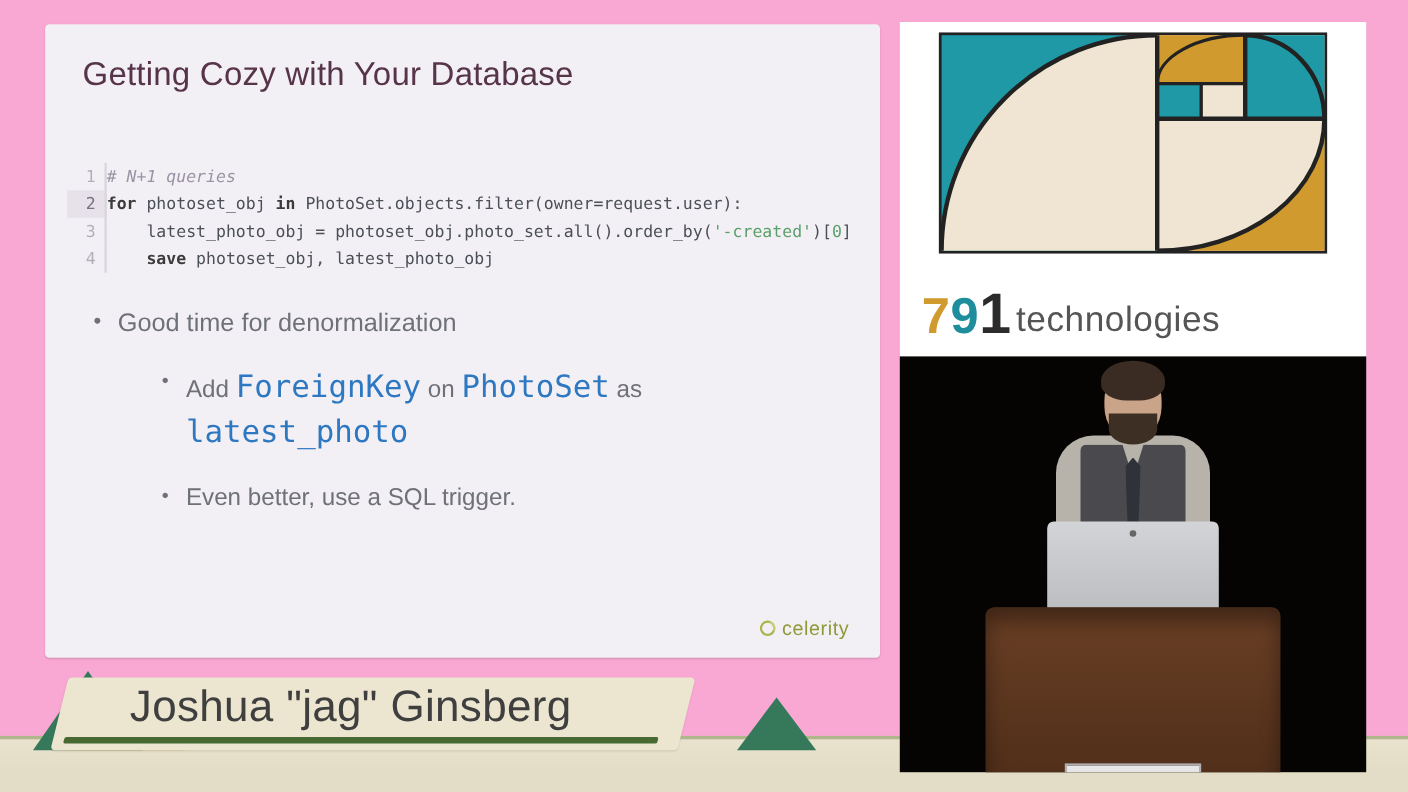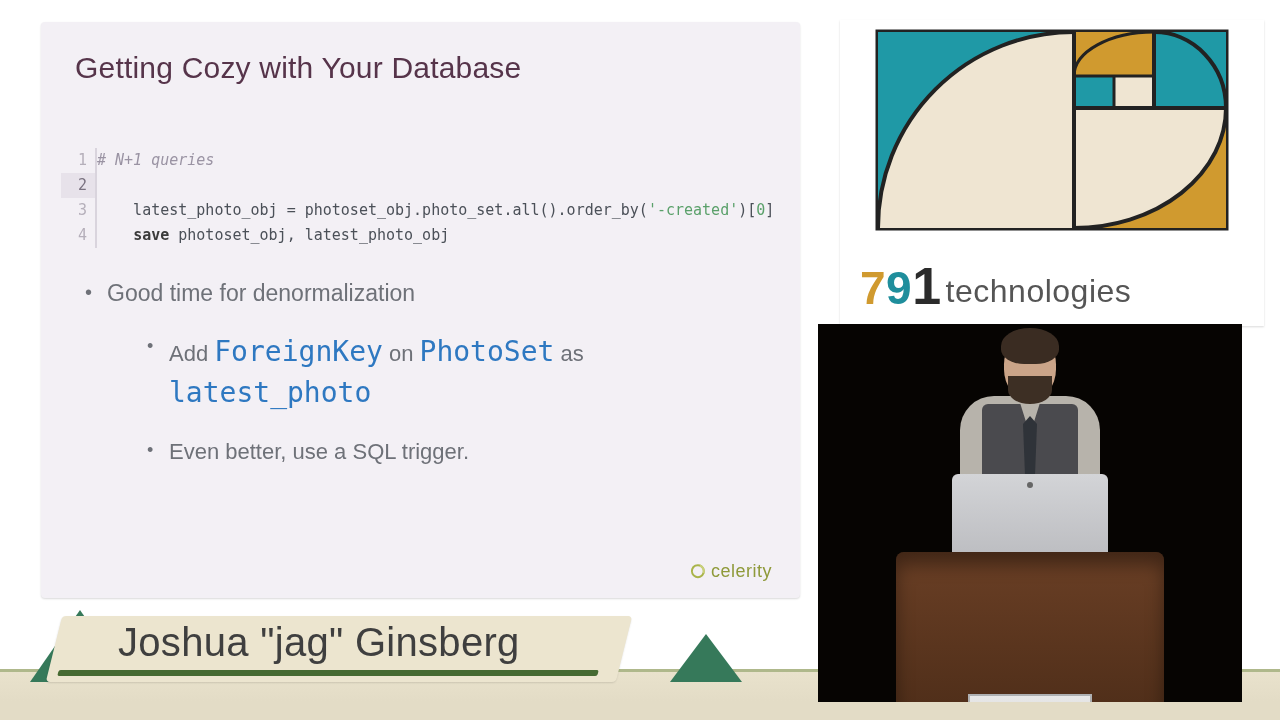--- a/index.html
+++ b/index.html
@@ -8,21 +8,21 @@
     width: 1280px;
     height: 720px;
     overflow: hidden;
     font-family: "Helvetica Neue", Helvetica, Arial, sans-serif;
     background: #000;
   }
   .stage {
     position: relative;
     width: 1280px;
     height: 720px;
-    background: #ffffff; 
+    background: #f9a8d4; 
   }
 
   
   .slide {
     position: absolute;
     left: 41px;
     top: 22px;
     width: 759px;
     height: 576px;
     background: #f3f0f5;
@@ -109,21 +109,20 @@
 
   
   .sponsor {
     position: absolute;
     left: 818px;
     top: 20px;
     width: 424px;
     height: 306px;
     background: #ffffff;
     box-shadow: 0 1px 2px rgba(0,0,0,.15);
-    margin-left: 22px;
   }
   .sponsor svg { display:block; }
   .sponsor-text {
     position: absolute;
     left: 20px;
     bottom: 10px;
     font-size: 46px;
     font-weight: 300;
     letter-spacing: .5px;
     font-family: "Helvetica Neue", Helvetica, Arial, sans-serif;
@@ -286,20 +285,21 @@
   <div class="slide">
     <div class="slide-title">Getting Cozy with Your Database</div>
 
     <div class="code-box">
       <div class="code-row">
         <div class="gutter">1</div>
         <div class="code"><span class="c-comment"># N+1 queries</span></div>
       </div>
       <div class="code-row">
         <div class="gutter hl">2</div>
+        <div class="code"><span class="c-kw">for</span><span> photoset_obj </span><span class="c-kw">in</span><span> PhotoSet.objects.filter(owner=request.user):</span></div>
       </div>
       <div class="code-row">
         <div class="gutter">3</div>
         <div class="code"><span>    latest_photo_obj = photoset_obj.photo_set.all().order_by(</span><span class="c-str">'-created'</span><span>)[</span><span class="c-num">0</span><span>]</span></div>
       </div>
       <div class="code-row">
         <div class="gutter">4</div>
         <div class="code">    <span class="c-kw">save</span><span> photoset_obj, latest_photo_obj</span></div>
       </div>
     </div>

